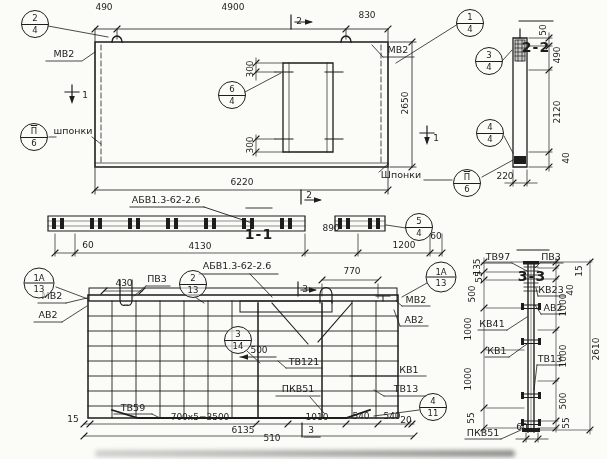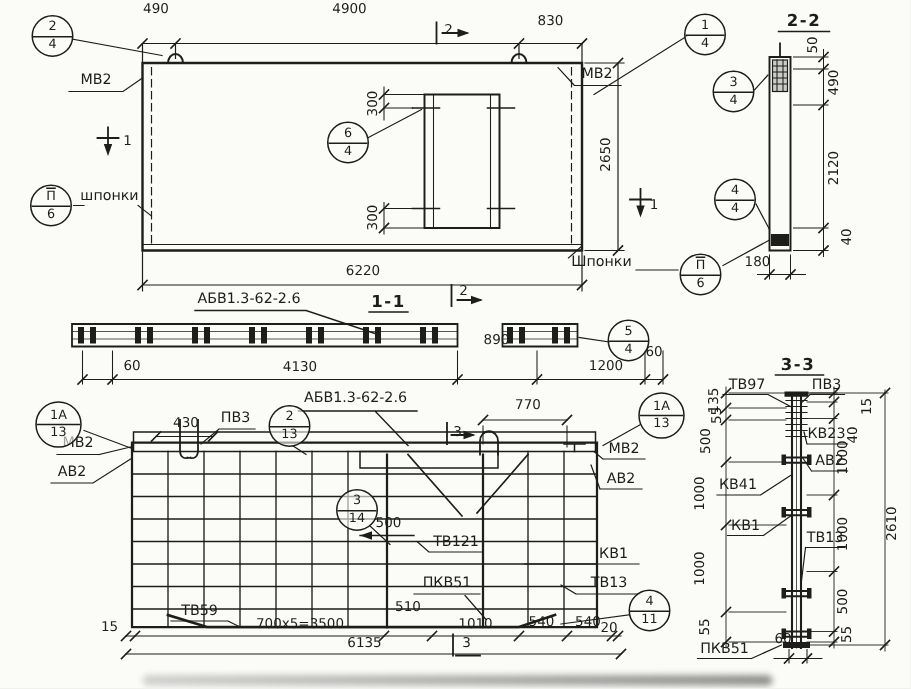--- a/index.html
+++ b/index.html
@@ -5,21 +5,21 @@
   html,body{margin:0;padding:0;background:#e8e8e6;}
   .sheet{position:relative;width:607px;height:459px;background:#fbfbf8;overflow:hidden;
          font-family:"DejaVu Sans",sans-serif;color:#1d1d1b;}
   .sheet svg{position:absolute;left:0;top:0;}
   svg path,svg rect,svg line{stroke:#1d1d1b;fill:none;stroke-linecap:square;}
   svg .f{fill:#1d1d1b;stroke:none;}
   svg .hatch{fill:#1d1d1b;fill-opacity:.22;stroke:#1d1d1b;stroke-width:.8;}
   .d{position:absolute;transform:translate(-50%,-50%);font-size:9px;line-height:1;
      white-space:nowrap;color:#1d1d1b;}
   .v{transform:translate(-50%,-50%) rotate(-90deg);}
-  .t{font-size:11px;font-weight:bold;letter-spacing:1px;}
+  .t{font-size:14px;font-weight:bold;letter-spacing:1px;margin-top:33px;}
   .lab{font-size:9.5px;font-weight:500;}
   .co{position:absolute;transform:translate(-50%,-50%);width:26px;height:26px;
       border:1.3px solid #1d1d1b;border-radius:50%;display:flex;flex-direction:column;
       align-items:stretch;font-size:8.5px;line-height:1;background:rgba(251,251,248,.6);}
   .co .ct{flex:1;display:flex;align-items:flex-end;justify-content:center;
           border-bottom:1px solid #1d1d1b;padding-bottom:1px;}
   .co .cb{flex:1;display:flex;align-items:flex-start;justify-content:center;padding-top:1px;}
   .co.big{width:29px;height:29px;}
   .ovl{text-decoration:overline;}
   .smudge{position:absolute;left:95px;top:450px;width:420px;height:7px;border-radius:4px;
@@ -189,21 +189,21 @@
 <div class="co" style="left:467px;top:183px">
   <span class="ct ovl">П</span>
   <span class="cb">6</span>
 </div>
 
 <span class="d t" style="left:536px;top:14px">2-2</span>
 <span class="d v" style="left:543px;top:30px">50</span>
 <span class="d v" style="left:557px;top:55px">490</span>
 <span class="d v" style="left:557px;top:112px">2120</span>
 <span class="d v" style="left:566px;top:158px">40</span>
-<span class="d" style="left:505px;top:176px">180</span>
+<span class="d" style="left:505px;top:176px">220</span>
 <div class="co" style="left:489px;top:61px">
   <span class="ct">3</span>
   <span class="cb">4</span>
 </div>
 <div class="co" style="left:490px;top:133px">
   <span class="ct">4</span>
   <span class="cb">4</span>
 </div>
 
 <span class="d lab" style="left:166px;top:200px">АБВ1.3-62-2.6</span>
@@ -229,21 +229,21 @@
 <span class="d lab" style="left:416px;top:300px">МВ2</span>
 <span class="d lab" style="left:414px;top:320px">АВ2</span>
 <span class="d" style="left:259px;top:350px">500</span>
 <span class="d lab" style="left:304px;top:362px">ТВ121</span>
 <span class="d lab" style="left:409px;top:370px">КВ1</span>
 <span class="d lab" style="left:298px;top:389px">ПКВ51</span>
 <span class="d lab" style="left:406px;top:389px">ТВ13</span>
 <span class="d lab" style="left:133px;top:408px">ТВ59</span>
 <span class="d" style="left:73px;top:419px">15</span>
 <span class="d" style="left:200px;top:417px">700х5=3500</span>
-<span class="d" style="left:272px;top:406px">510</span>
+<span class="d" style="left:272px;top:438px">510</span>
 <span class="d" style="left:317px;top:417px">1010</span>
 <span class="d" style="left:361px;top:416px">540</span>
 <span class="d" style="left:392px;top:416px">540</span>
 <span class="d" style="left:406px;top:420px">20</span>
 <span class="d" style="left:243px;top:430px">6135</span>
 <span class="d" style="left:311px;top:430px">3</span>
 
 <div class="co big" style="left:39px;top:283px">
   <span class="ct">1А</span>
   <span class="cb">13</span>

